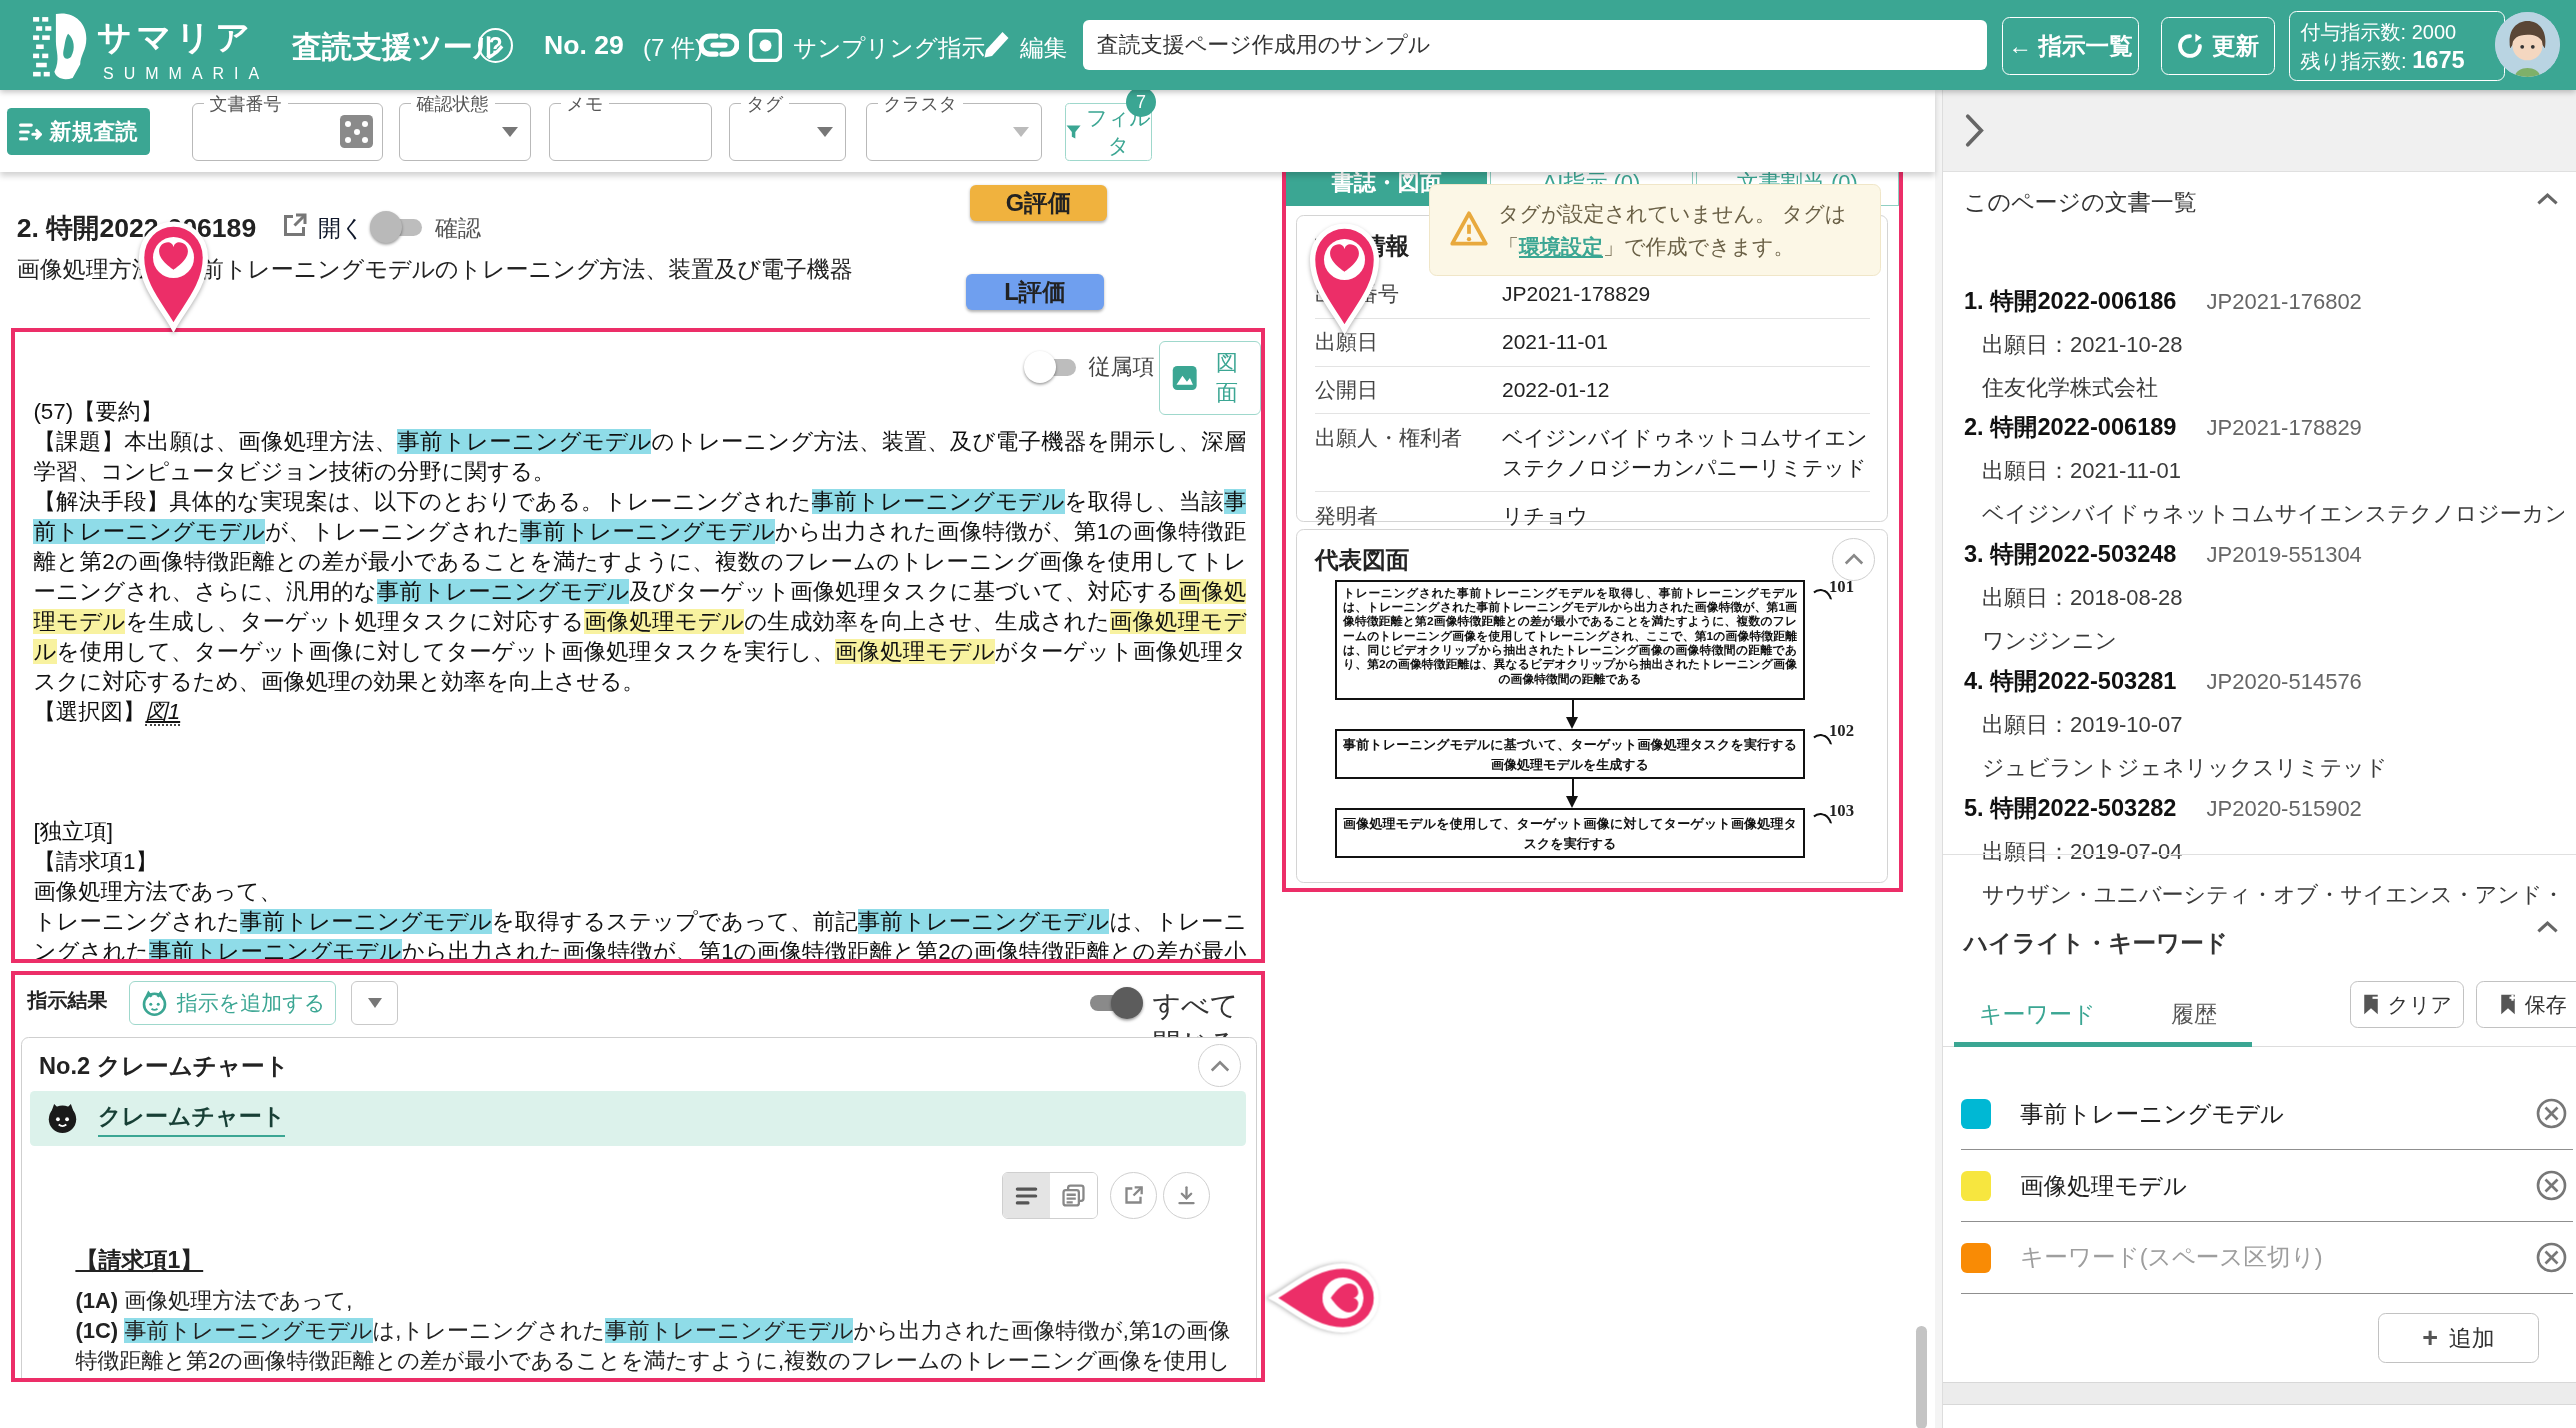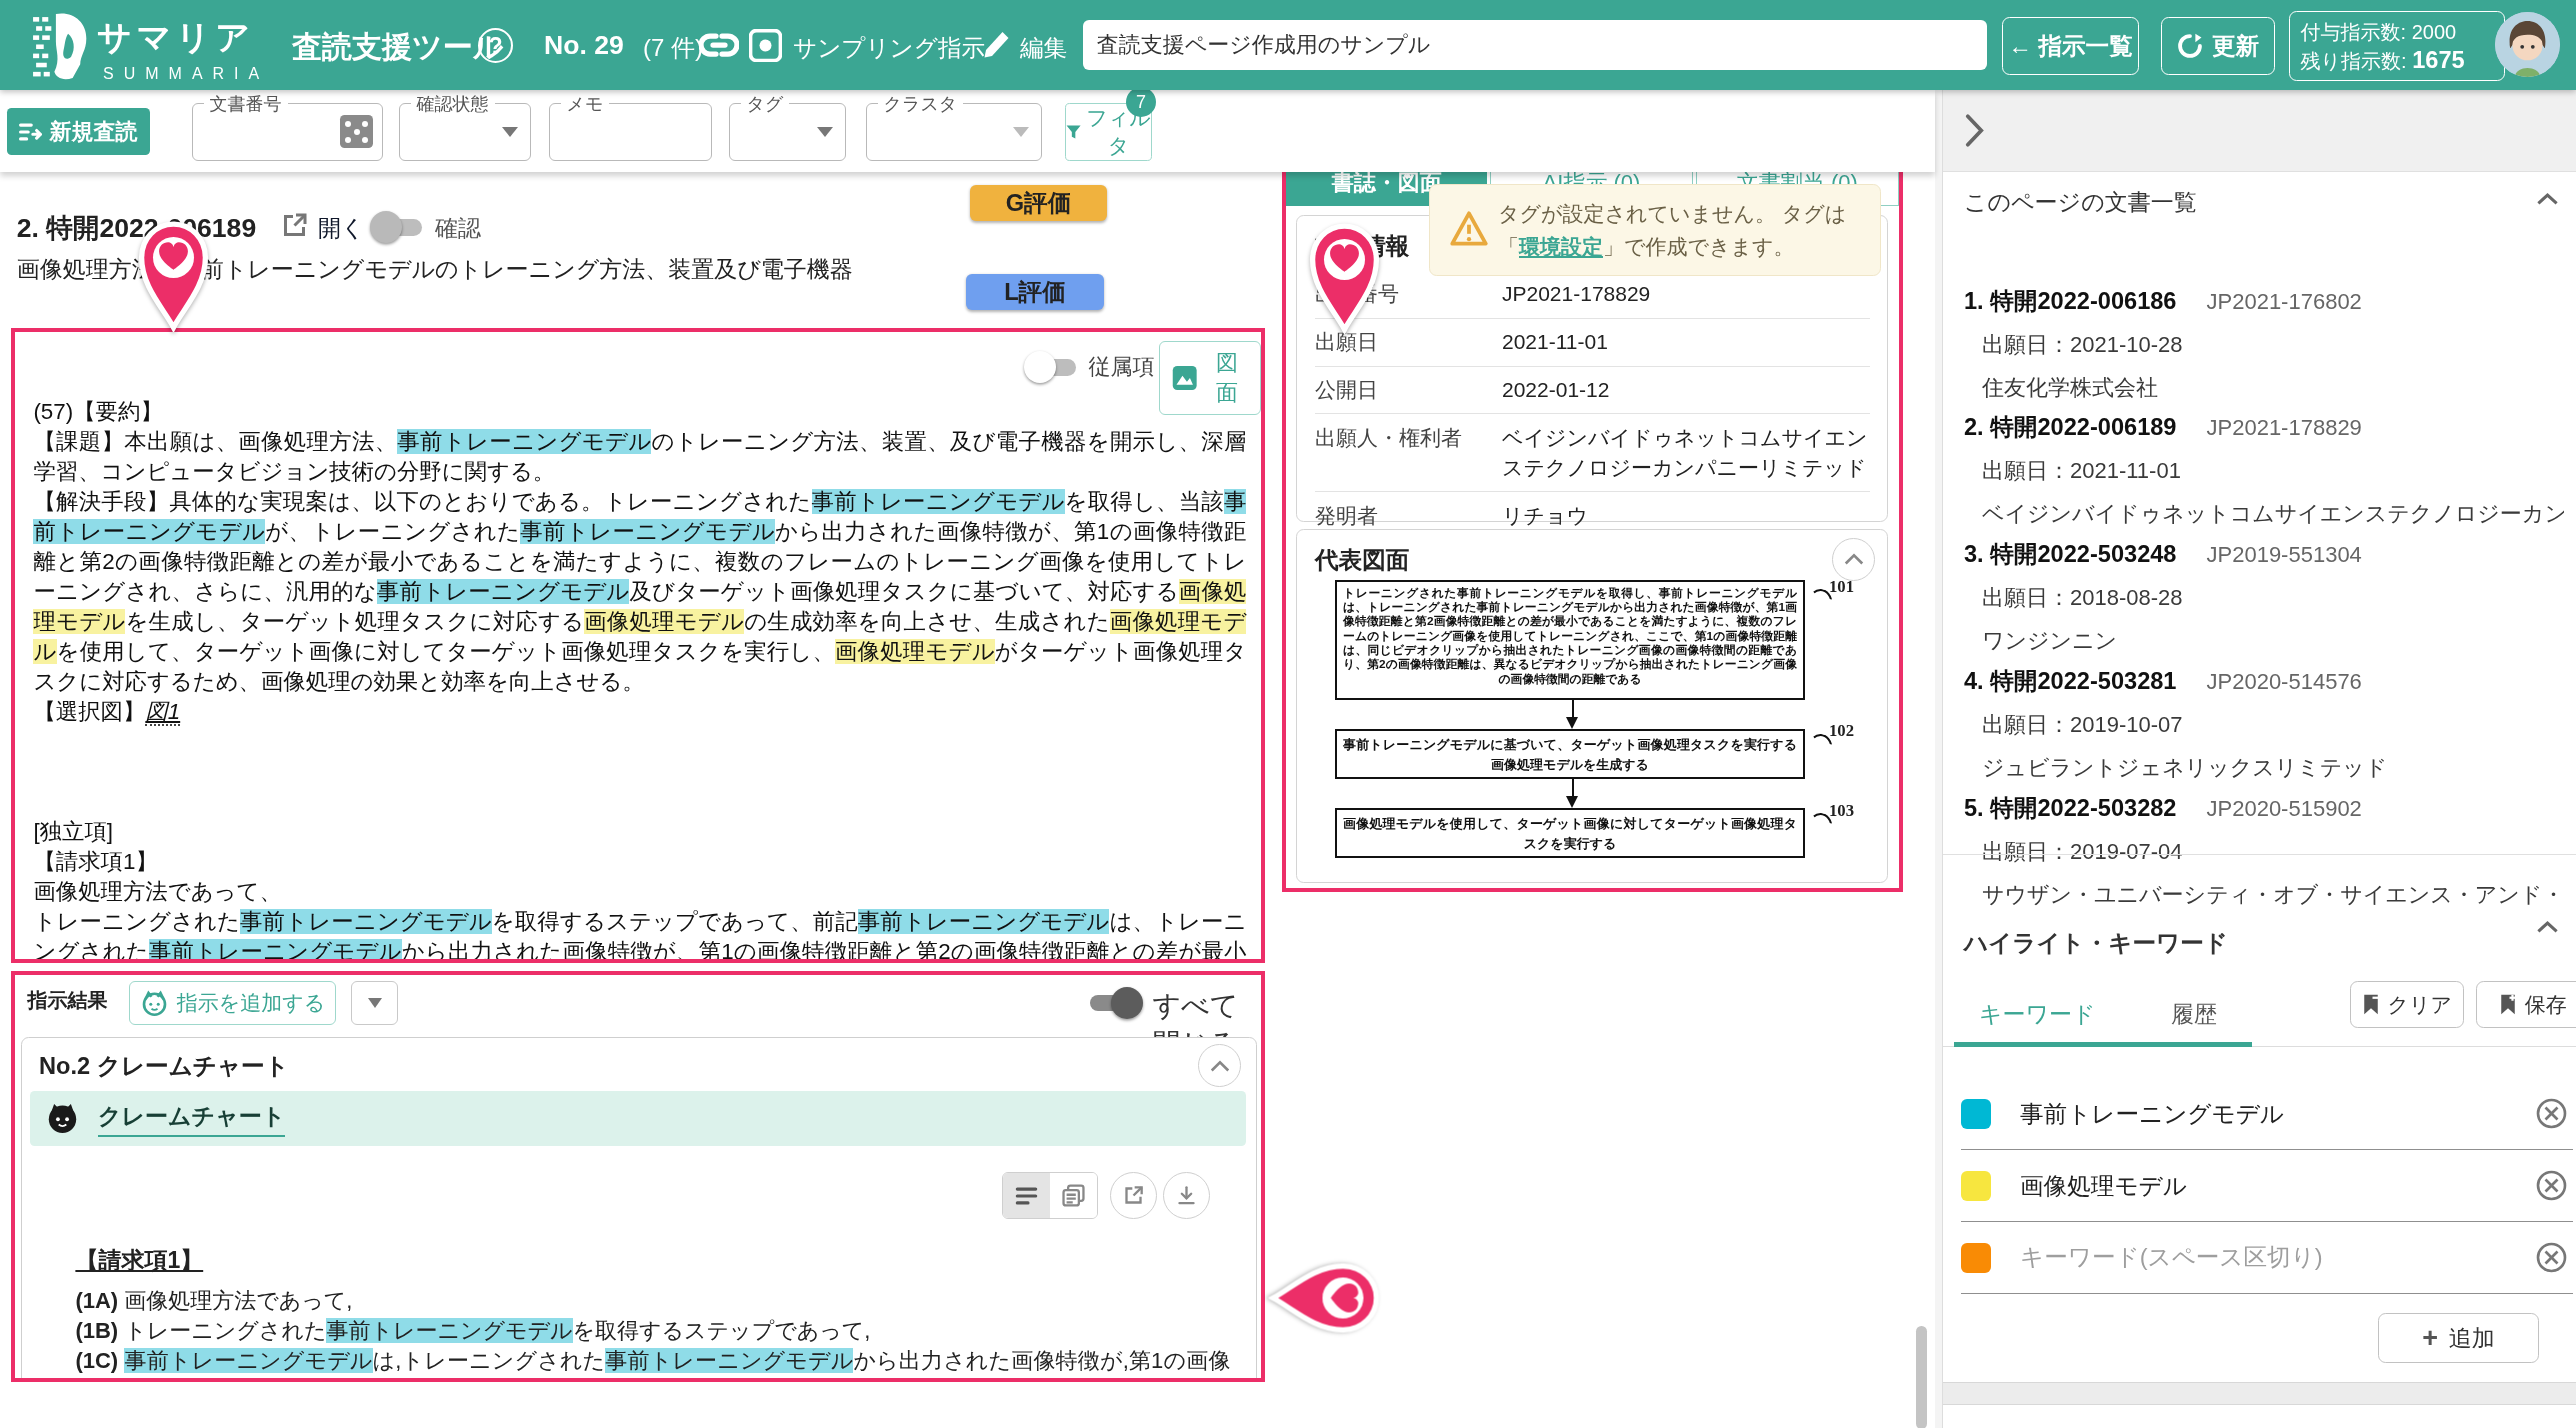--- a/index.html
+++ b/index.html
@@ -428,21 +428,20 @@
             <g stroke="#888" stroke-width="4" fill="none" stroke-linecap="round">
           <line x1="18" y1="4" x2="18" y2="22"></line>
               <path d="M10 15 L18 23 L26 15"></path>
               <line x1="6" y1="31" x2="30" y2="31"></line>
             </g>
           </svg>
       </button>
       <div class="abs claim-text">
         <div class="claim-head">【請求項1】</div>
       <p><span class="hl-b">(1A) </span><span>画像処理方法であって,</span></p>
-          <p><span class="hl-b">(1B) </span><span>トレーニングされた</span><span class="hl-c">事前トレーニングモデル</span><span>を取得するステップであって,</span></p>
           <p><span class="hl-b">(1C) </span><span class="hl-c">事前トレーニングモデル</span><span>は,トレーニングされた</span><span class="hl-c">事前トレーニングモデル</span><span>から出力された画像特徴が,第1の画像特徴距離と第2の画像特徴距離との差が最小であることを満たすように,複数のフレームのトレーニング画像を使用してトレーニン</span></p>
         </div>
     </div>
   </div>
 
   
   <div class="abs scroll-thumb" style="left:1916px;top:1154px"></div>
 
   
   

